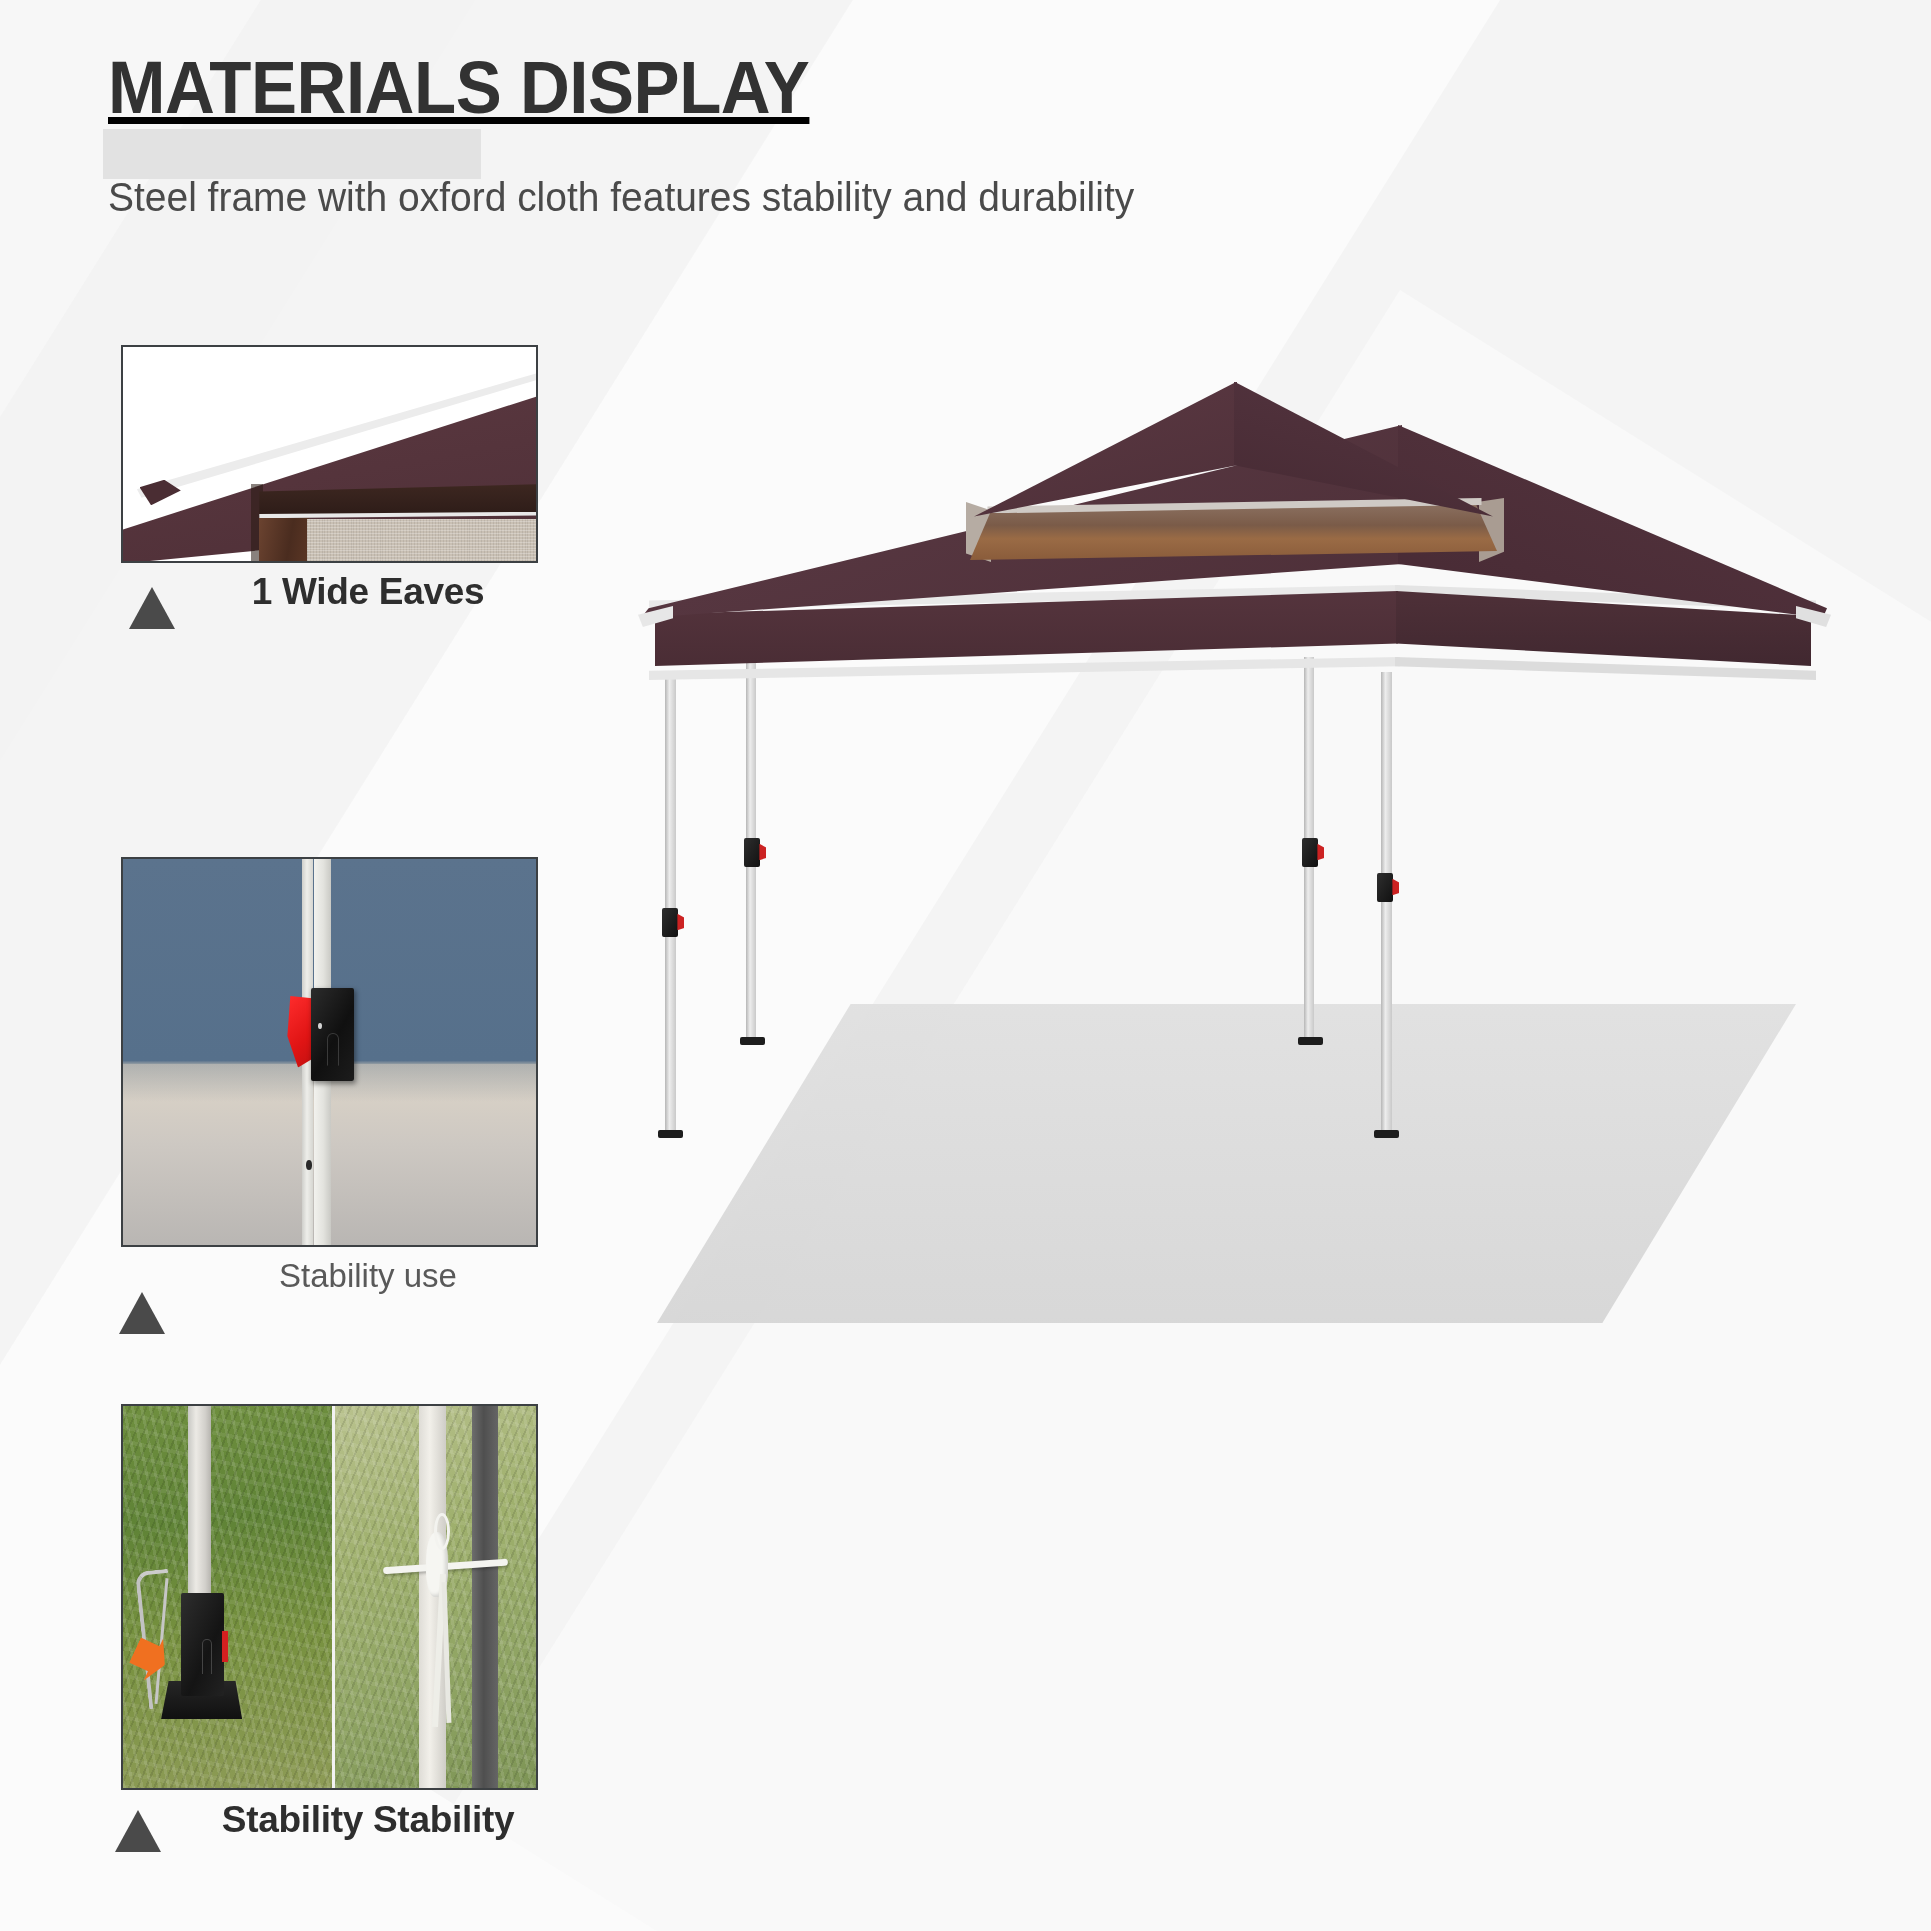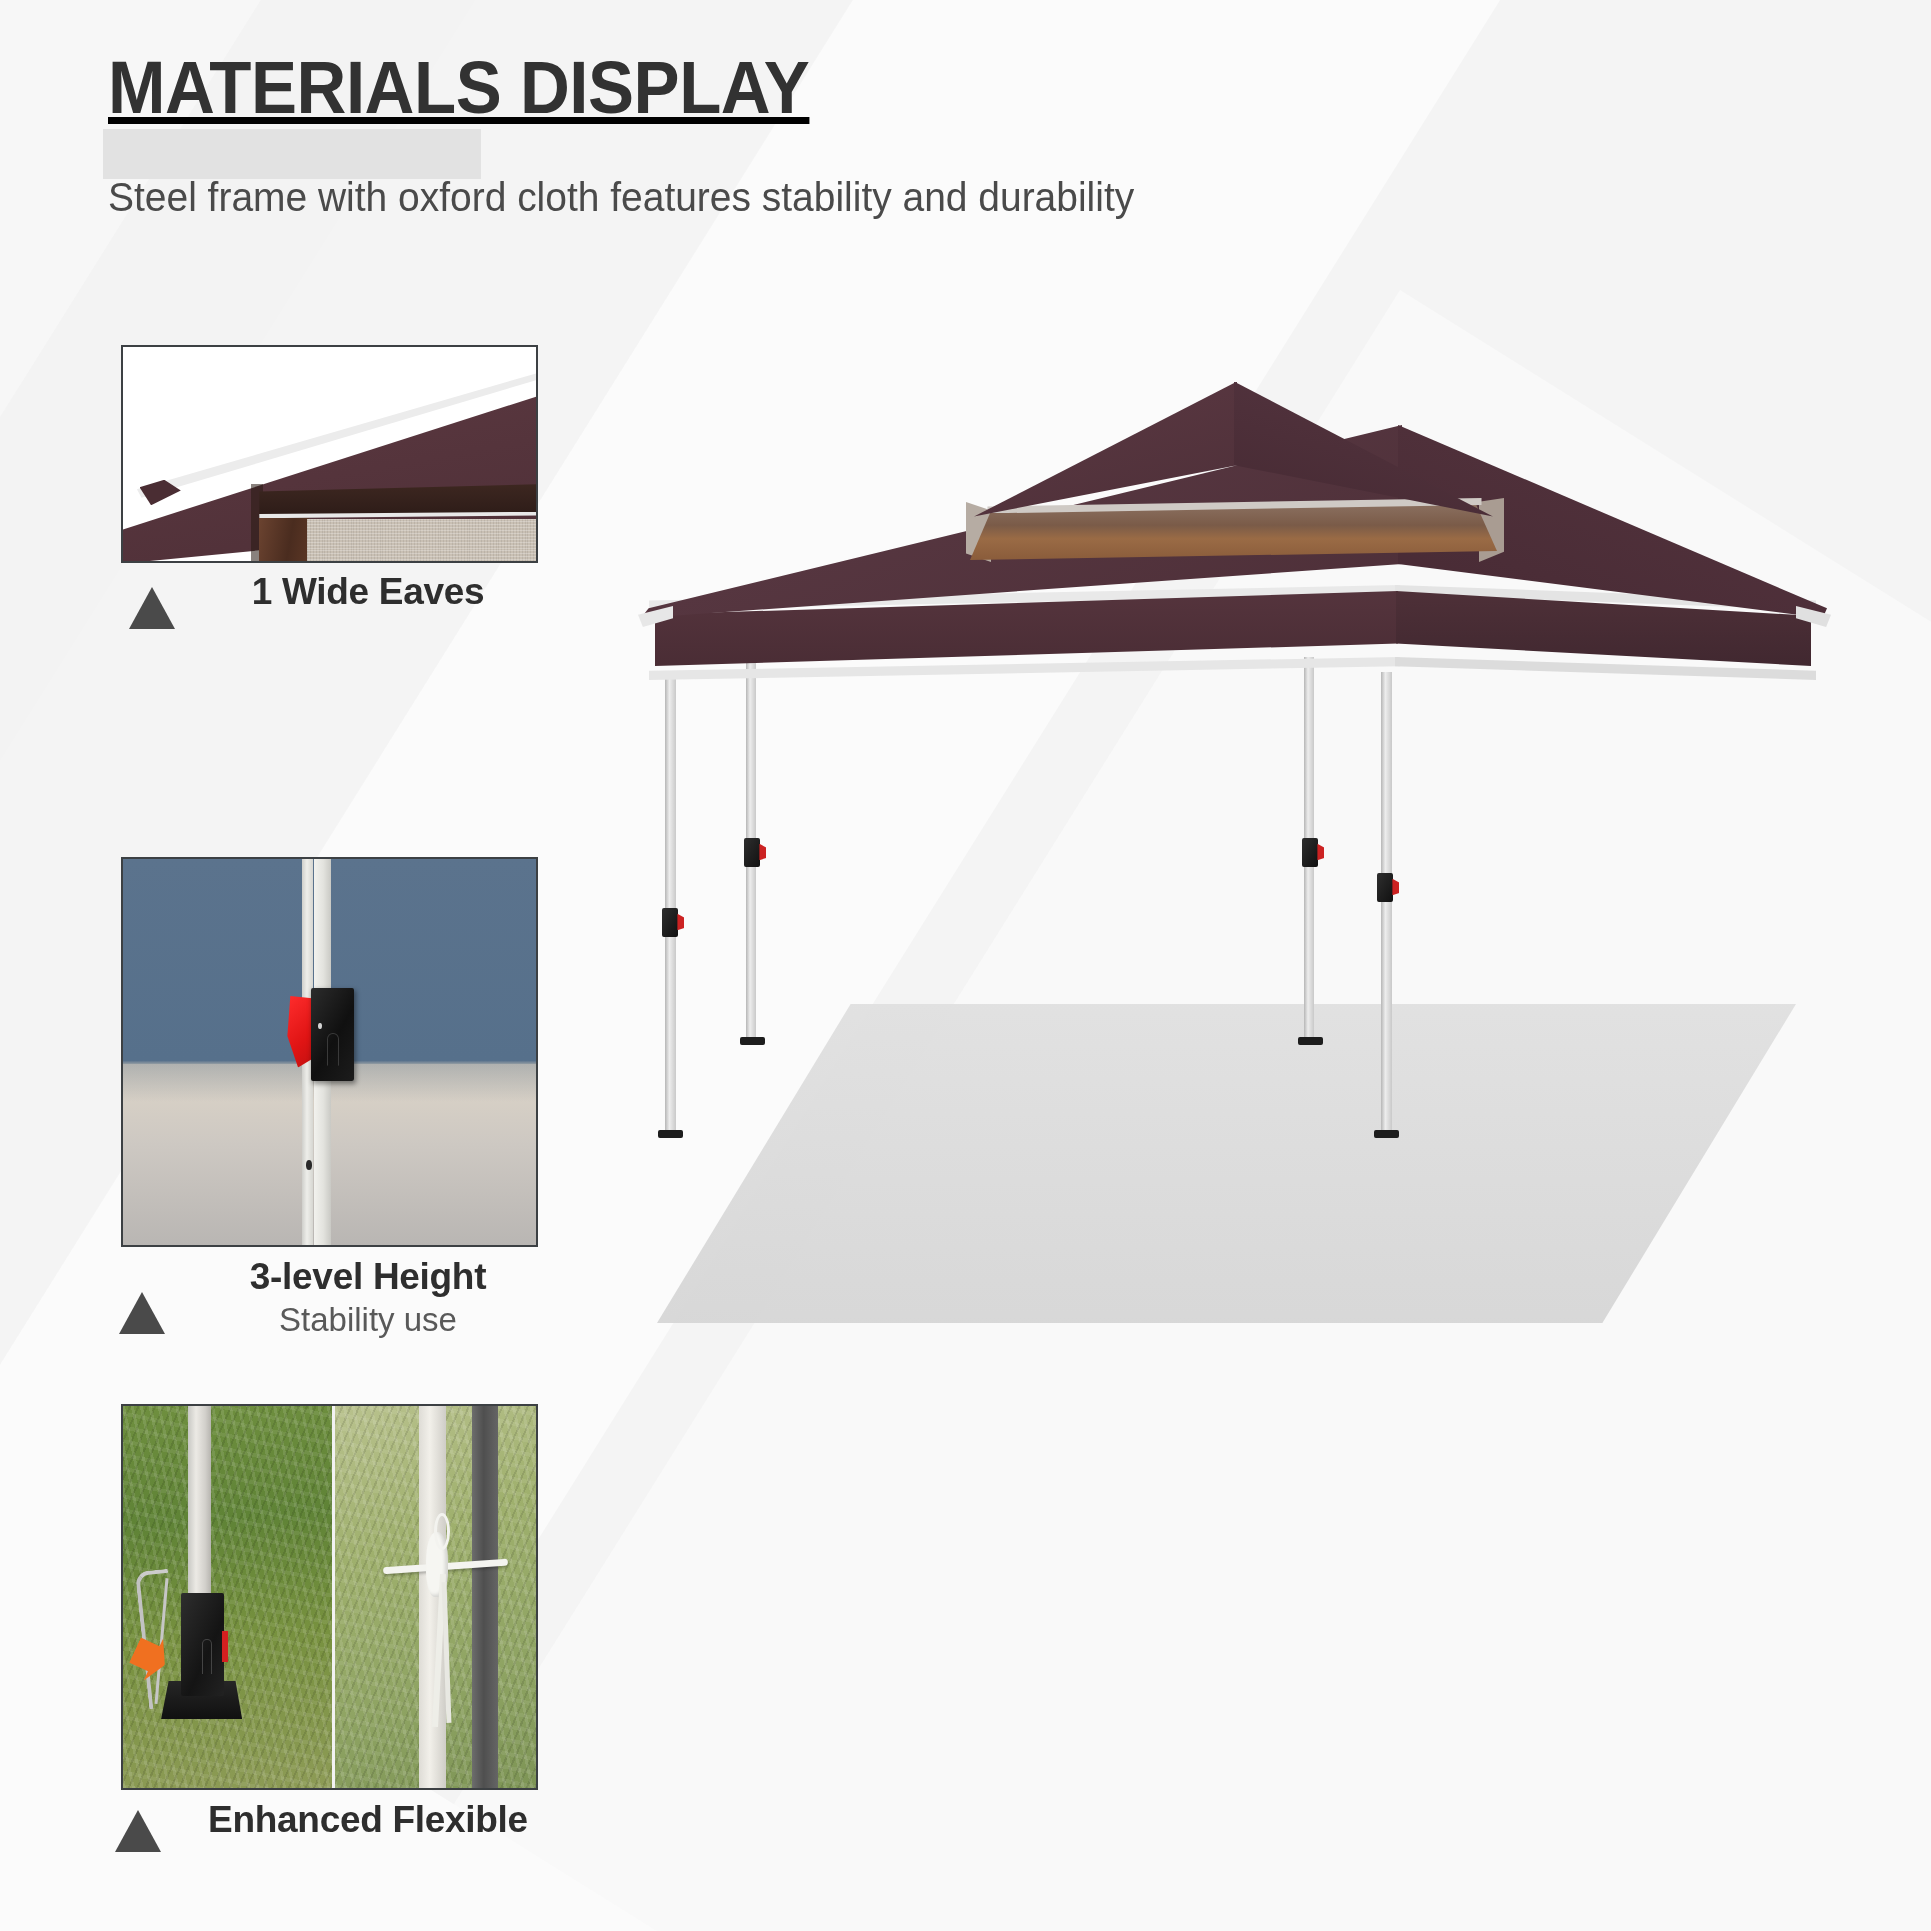--- a/index.html
+++ b/index.html
@@ -222,21 +222,20 @@
     <div class="lever"></div>
     <div class="housing">
       <div class="slot"></div>
     </div>
     <div class="screw"></div>
   </div>
 </div>
 <div class="caption" id="c2">
   <div class="tri"></div>
   <div class="cap-inner">
-    <div class="cap-title">3-level Height</div>
     <div class="cap-sub">Stability use</div>
   </div>
 </div>
 
 <div class="panel" id="p3">
   <div class="ph3">
     <div class="half hl">
       <div class="grassy"></div>
       <div class="pole3"></div>
       <div class="base"></div>
@@ -255,21 +254,21 @@
       <div class="knot"></div>
       <div class="knottop"></div>
       <div class="ropedn1"></div>
       <div class="ropedn2"></div>
     </div>
   </div>
 </div>
 <div class="caption" id="c3">
   <div class="tri"></div>
   <div class="cap-inner">
-    <div class="cap-title">Enhanced Flexible</div>
+    <div class="cap-title">Stability Stability</div>
   </div>
 </div>
 
 <div id="gz">
   <div class="g-floor"></div>
 
   <div class="g-leg" style="left:124px;top:305px;width:10.6px;height:463px;"></div>
   <div class="g-leg" style="left:205px;top:290px;width:9.7px;height:386px;"></div>
   <div class="g-leg" style="left:763px;top:290px;width:9.7px;height:386px;"></div>
   <div class="g-leg" style="left:840px;top:305px;width:10.6px;height:463px;"></div>

